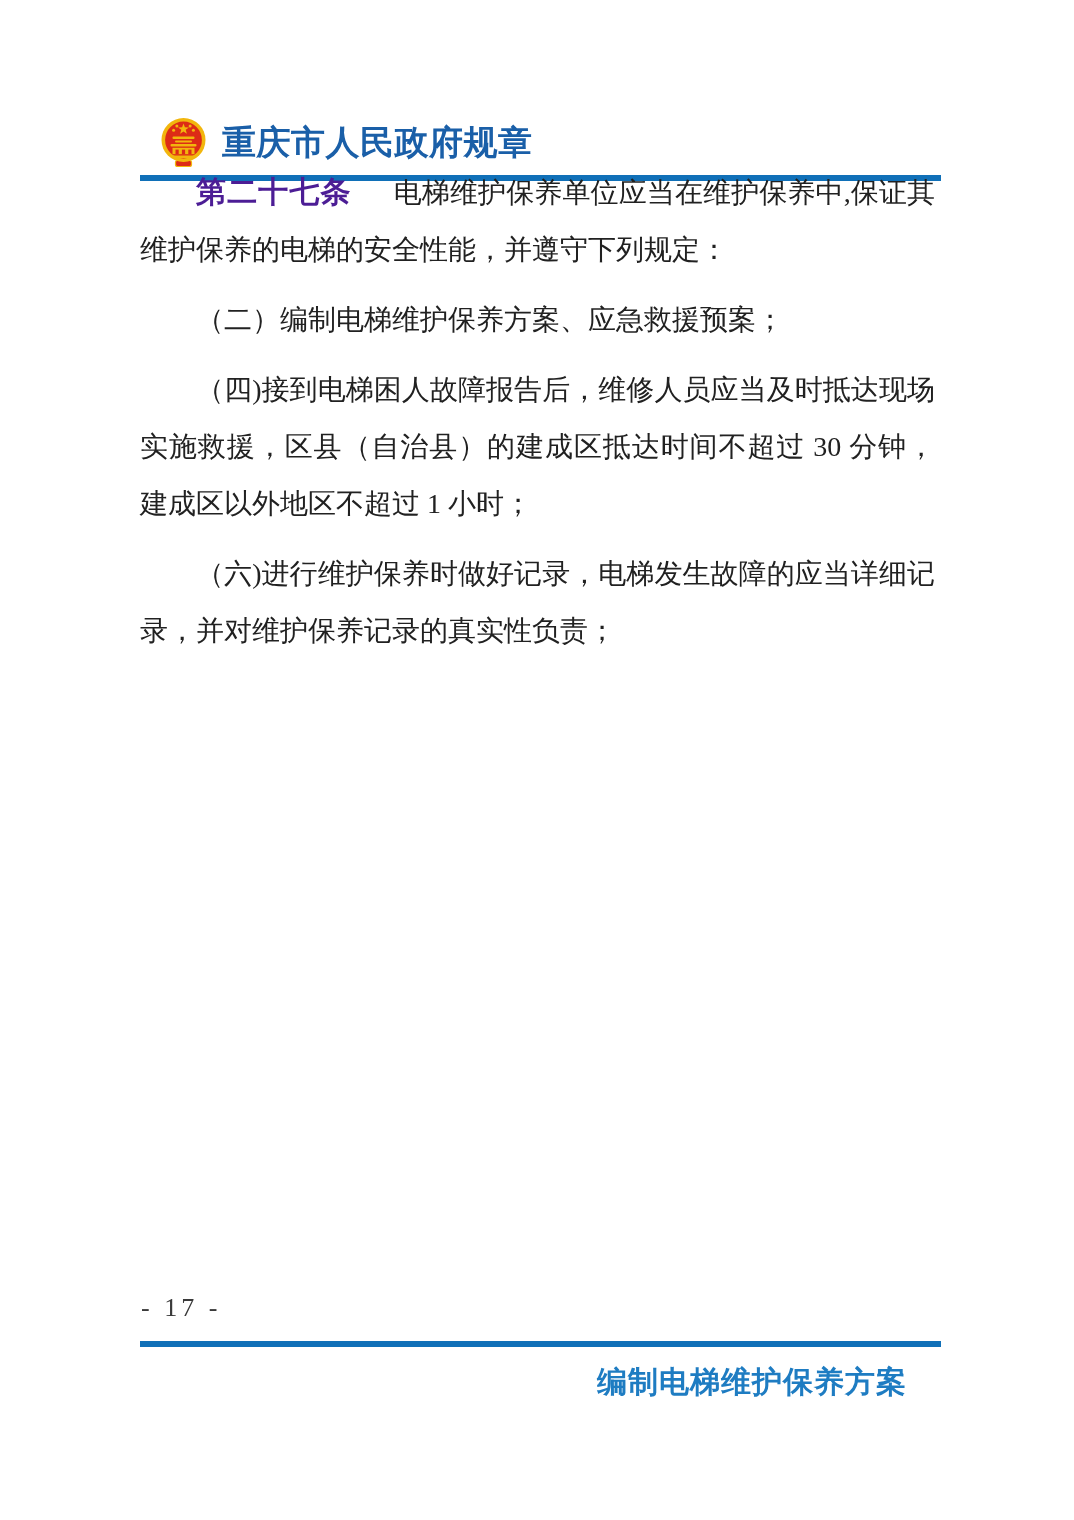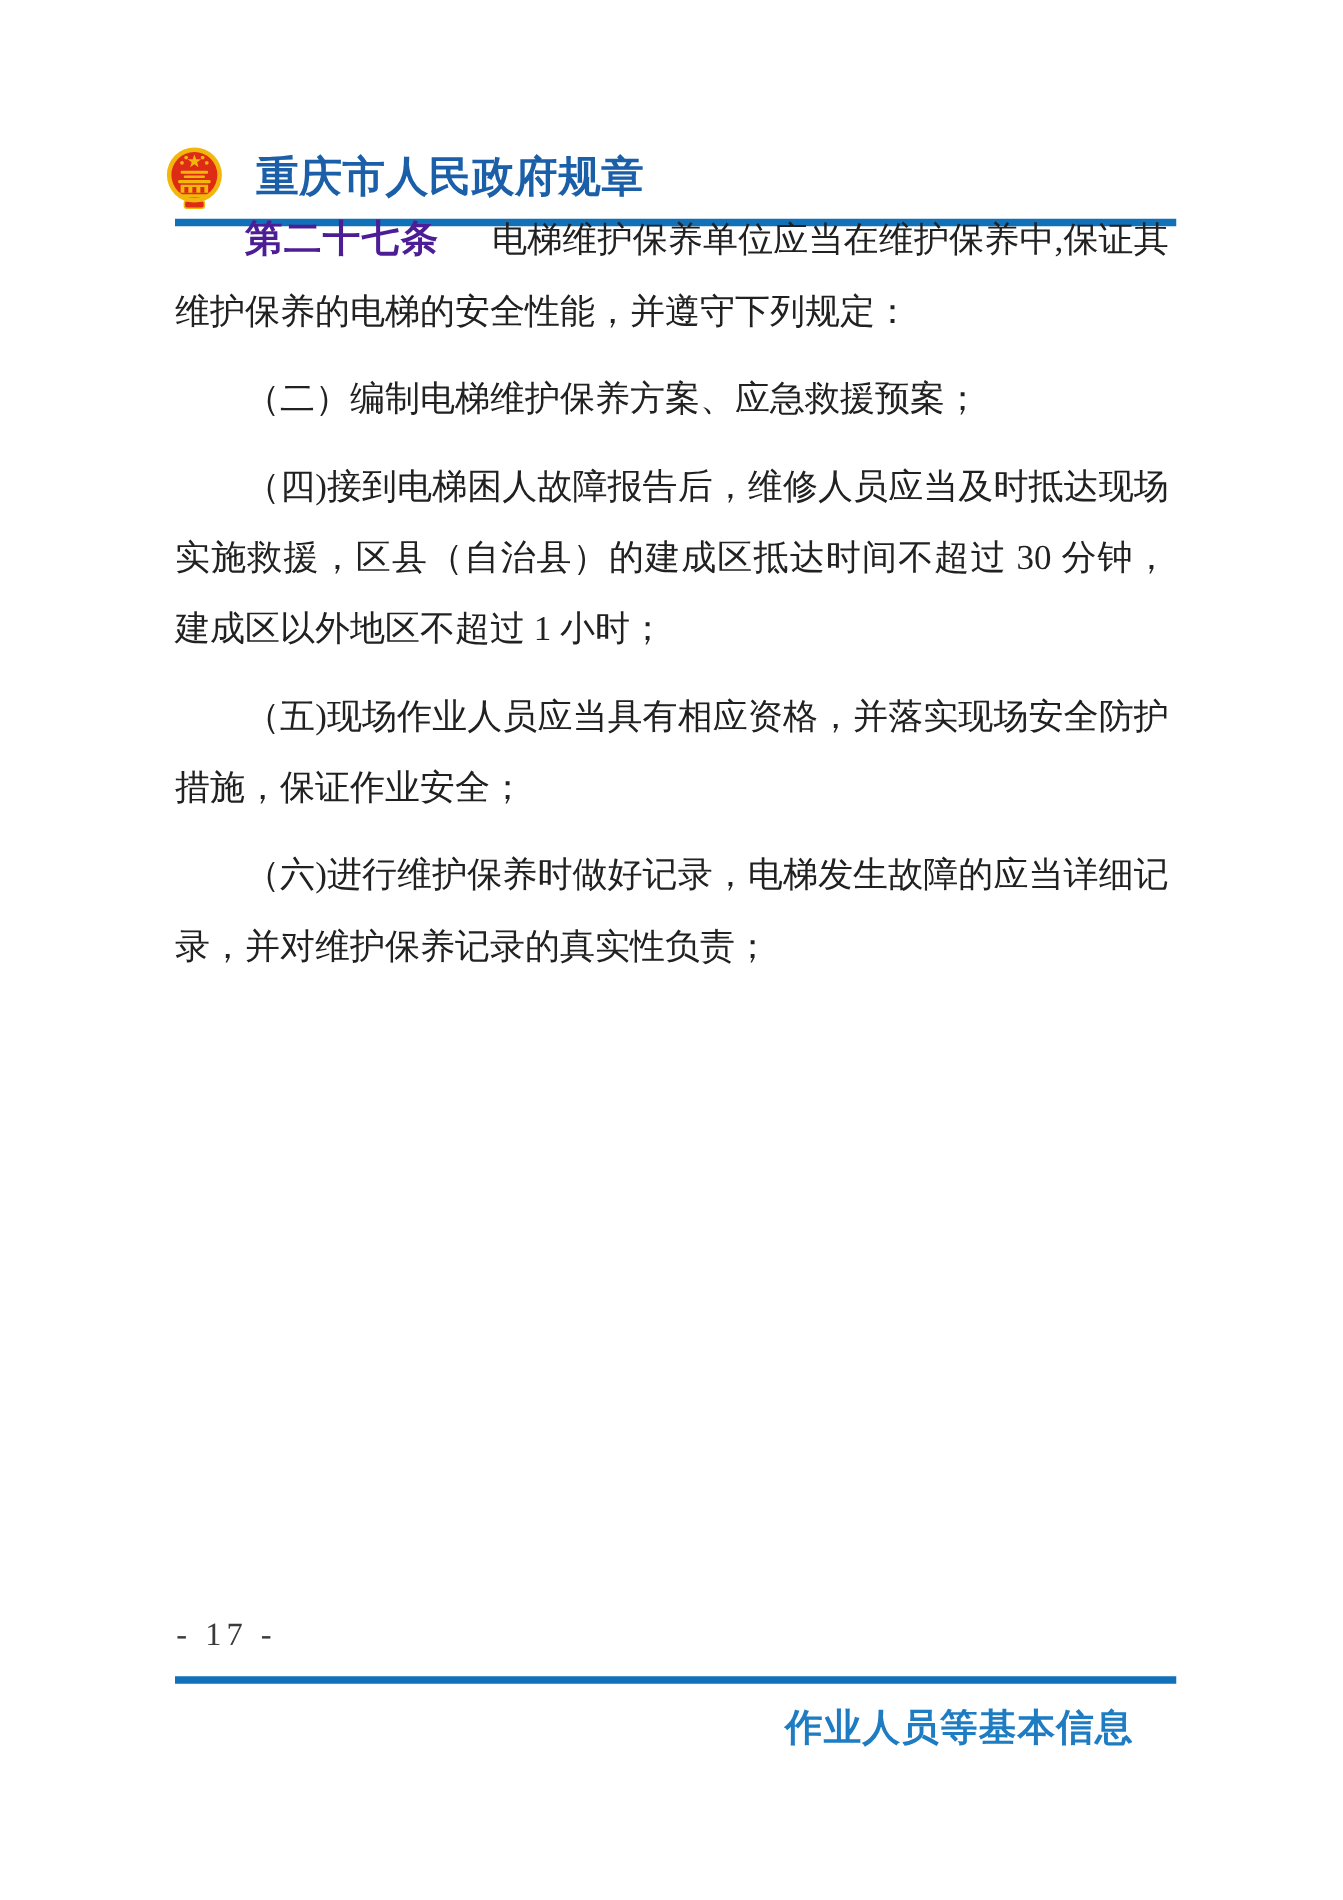--- a/index.html
+++ b/index.html
@@ -9,25 +9,25 @@
     width: 1074px;
     height: 1520px;
     background: #ffffff;
     overflow: hidden;
     font-family: "Liberation Serif", "DejaVu Serif", serif;
   }
 
   
   .page-header {
     position: absolute;
-    left: 132px;
+    left: 160px;
     top: 116px;
     display: flex;
     align-items: center;
-    gap: 26px;
+    gap: 15px;
   }
   .emblem {
     width: 47px;
     height: 52px;
     display: inline-block;
     flex: 0 0 auto;
   }
   .emblem svg { display: block; width: 100%; height: 100%; }
   .header-title {
     margin: 0;
@@ -129,23 +129,22 @@
     </span>
     <h1 class="header-title">重庆市人民政府规章</h1>
   </header>
 
   <div class="rule rule-top"></div>
 
   <main class="article-body">
     <p class="para"><span class="article-number">第二十七条</span><span>电梯维护保养单位应当在维护保养中,保证其维护保养的电梯的安全性能，并遵守下列规定：</span></p>
     <p class="para">（二）编制电梯维护保养方案、应急救援预案；</p>
     <p class="para">（四)接到电梯困人故障报告后，维修人员应当及时抵达现场实施救援，区县（自治县）的建成区抵达时间不超过 30 分钟，建成区以外地区不超过 1 小时；</p>
-    <p class="para">（五)现场作业人员应当具有相应资格，并落实现场安全防护措施，保证作业安全；</p>
     <p class="para">（六)进行维护保养时做好记录，电梯发生故障的应当详细记录，并对维护保养记录的真实性负责；</p>
   </main>
 
   <footer>
     <div class="page-number">- 17 -</div>
     <div class="rule rule-bottom"></div>
-    <div class="publisher">作业人员等基本信息</div>
+    <div class="publisher">编制电梯维护保养方案</div>
   </footer>
 
 </div>
 
 </body></html>

